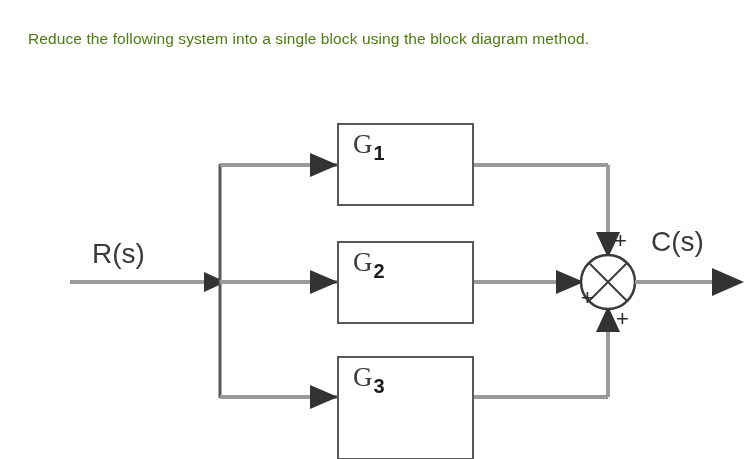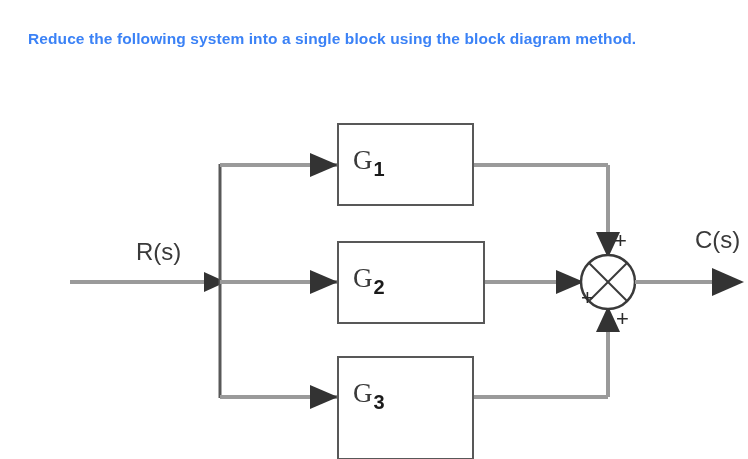--- a/index.html
+++ b/index.html
@@ -23,24 +23,23 @@
   }
 
   
   .question-text {
     position: absolute;
     left: 28px;
     top: 26px;
     width: 660px;
     font-size: 15.5px;
     line-height: 25px;
-    color: #3b82f6;
+    color: #4d7c0f;
     font-family: "Liberation Sans", sans-serif;
     letter-spacing: 0.1px;
-    font-weight: bold;
   }
 
   
   .diagram-canvas {
     position: absolute;
     left: 0;
     top: 0;
     width: 748px;
     height: 459px;
   }
@@ -51,21 +50,21 @@
   
   .block-box {
     position: absolute;
     box-sizing: border-box;
     border: 2px solid #585858;
     background: #ffffff;
   }
   .block-label {
     position: absolute;
     left: 14px;
-    top: 22px;
+    top: 6px;
     font-family: "Liberation Serif", serif;
     font-size: 27px;
     color: #3a3a3a;
     white-space: nowrap;
     line-height: 1;
   }
   .block-label .sub {
     font-family: "Liberation Sans", sans-serif;
     font-weight: bold;
     font-size: 20px;
@@ -73,25 +72,24 @@
     vertical-align: baseline;
     position: relative;
     top: 7px;
     left: 1px;
   }
 
   
   .sig-label {
     position: absolute;
     font-family: "Liberation Sans", sans-serif;
-    font-size: 24px;
+    font-size: 28px;
     color: #3a3a3a;
     white-space: nowrap;
     line-height: 1;
-    margin-left: 44px;
   }
   #label-rs { left: 92px;  top: 240px; }
   #label-cs { left: 651px; top: 228px; }
 
   
   .sign-mark {
     position: absolute;
     font-family: "Liberation Sans", sans-serif;
     font-size: 22px;
     font-weight: normal;
@@ -152,21 +150,21 @@
       <path d="M712,268 L744,282 L712,296 Z" fill="#333333"></path>
     </svg>
   </div>
 
   <div class="block-box" id="block-g1" style="left:337px; top:123px; width:137px; height:83px;">
     <div class="block-label">
       <span>G</span><span class="sub">1</span>
     </div>
   </div>
 
-  <div class="block-box" id="block-g2" style="left:337px; top:241px; width:148px; height:83px;">
+  <div class="block-box" id="block-g2" style="left:337px; top:241px; width:137px; height:83px;">
     <div class="block-label">
       <span>G</span><span class="sub">2</span>
     </div>
   </div>
 
   <div class="block-box" id="block-g3" style="left:337px; top:356px; width:137px; height:104px;">
     <div class="block-label">
       <span>G</span><span class="sub">3</span>
     </div>
   </div>

